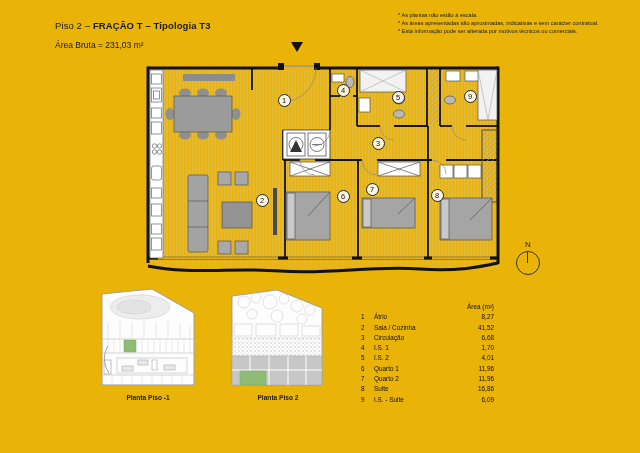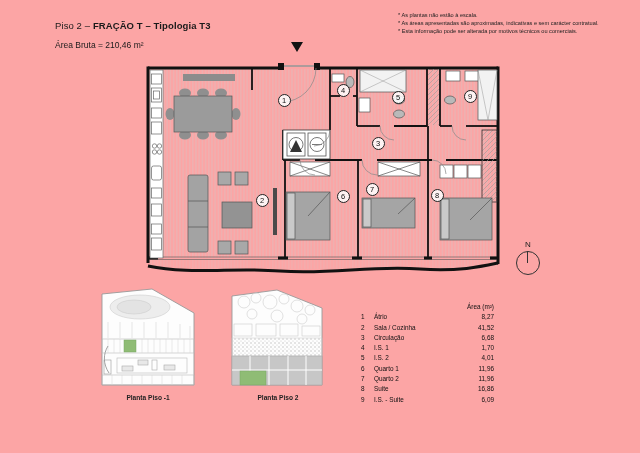--- a/index.html
+++ b/index.html
@@ -1,16 +1,16 @@
 <!DOCTYPE html>
 <html><head>
 <meta charset="utf-8">
 <style>
   html,body{margin:0;padding:0;background:#ffffff;}
-  #page{position:relative;width:640px;height:453px;background:#fca5a5;overflow:hidden;
+  #page{position:relative;width:640px;height:453px;background:#eab308;overflow:hidden;
         font-family:"Liberation Sans",sans-serif;color:#1a1a1a;}
   
   .title{position:absolute;left:55px;top:20px;font-size:9.5px;letter-spacing:.1px;}
   .title b{font-weight:bold;}
   .subtitle{position:absolute;left:55px;top:40px;font-size:8.5px;}
   .notes{position:absolute;left:398px;top:11px;font-size:5.6px;line-height:8.2px;color:#222;}
   
   .plan-svg{position:absolute;left:140px;top:38px;width:372px;height:252px;}
   .room-circle{position:absolute;width:13px;height:13px;border:0.9px solid #222;border-radius:50%;
     background:rgba(255,255,255,.85);font-size:7.5px;display:flex;align-items:center;justify-content:center;
@@ -32,21 +32,21 @@
   .legend .row .area{text-align:right;}
 </style>
 </head>
 <body>
 
 <div id="page">
 
   <div class="title">
     <span>Piso 2 – </span><b>FRAÇÃO T – Tipologia T3</b>
   </div>
-  <div class="subtitle">Área Bruta = 210,46 m²</div>
+  <div class="subtitle">Área Bruta = 231,03 m²</div>
 
   <div class="notes">
     <div>* As plantas não estão à escala.</div>
     <div>* As áreas apresentadas são aproximadas, indicativas e sem carácter contratual.</div>
     <div>* Esta informação pode ser alterada por motivos técnicos ou comerciais.</div>
   </div>
 
   <svg class="plan-svg" viewBox="0 0 372 252">
     <defs>
       <pattern id="wood" width="3.2" height="12" patternUnits="userSpaceOnUse">

